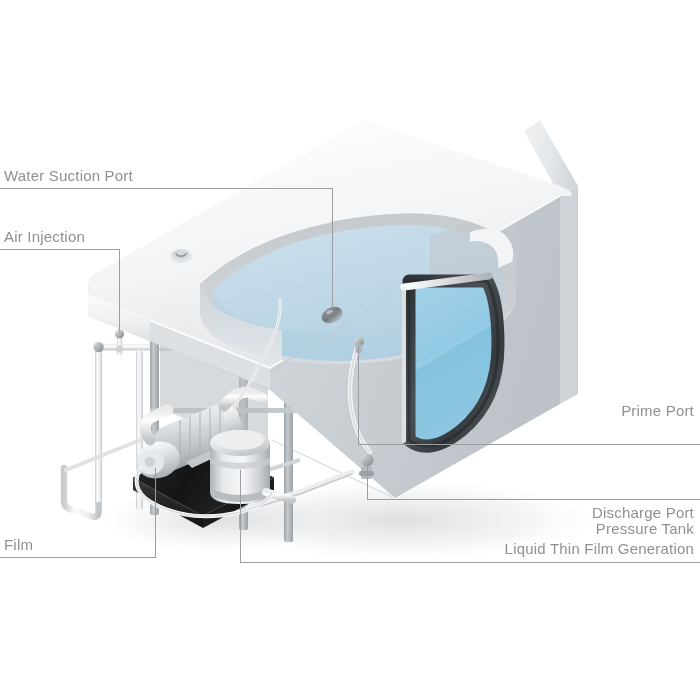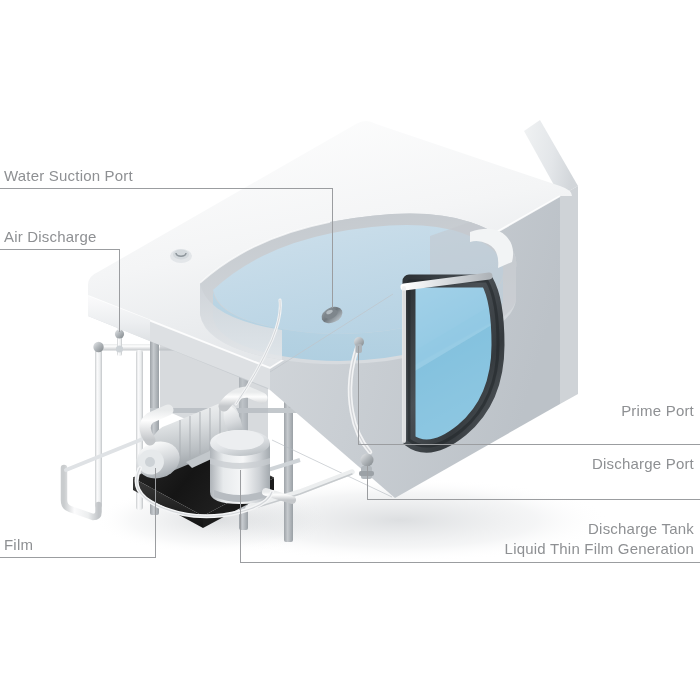--- a/index.html
+++ b/index.html
@@ -401,26 +401,26 @@
       <path d="M700,444 L358,444 L358,346"></path>
 
       <path d="M700,499 L367,499 L367,466"></path>
 
       <path d="M700,562 L240,562 L240,470"></path>
     </g>
   </svg>
 
   <div class="callout-label left-aligned" style="left:4px; top:166px;">Water Suction Port</div>
 
-  <div class="callout-label left-aligned" style="left:4px; top:227px;">Air Discharge</div>
+  <div class="callout-label left-aligned" style="left:4px; top:227px;">Air Injection</div>
 
   <div class="callout-label left-aligned" style="left:4px; top:535px;">Film</div>
 
   <div class="callout-label right-aligned" style="right:6px; top:401px;">Prime Port</div>
 
-  <div class="callout-label right-aligned" style="right:6px; top:454px;text-align:right;">Discharge Port</div>
+  <div class="callout-label right-aligned" style="right:6px; top:503px;text-align:right;">Discharge Port</div>
 
   <div class="callout-label right-aligned" style="right:6px; top:519px;">
-    <span>Discharge Tank</span>
+    <span>Pressure Tank</span>
     <span class="line2">Liquid Thin Film Generation</span>
   </div>
 
 </div>
 
 </body></html>

